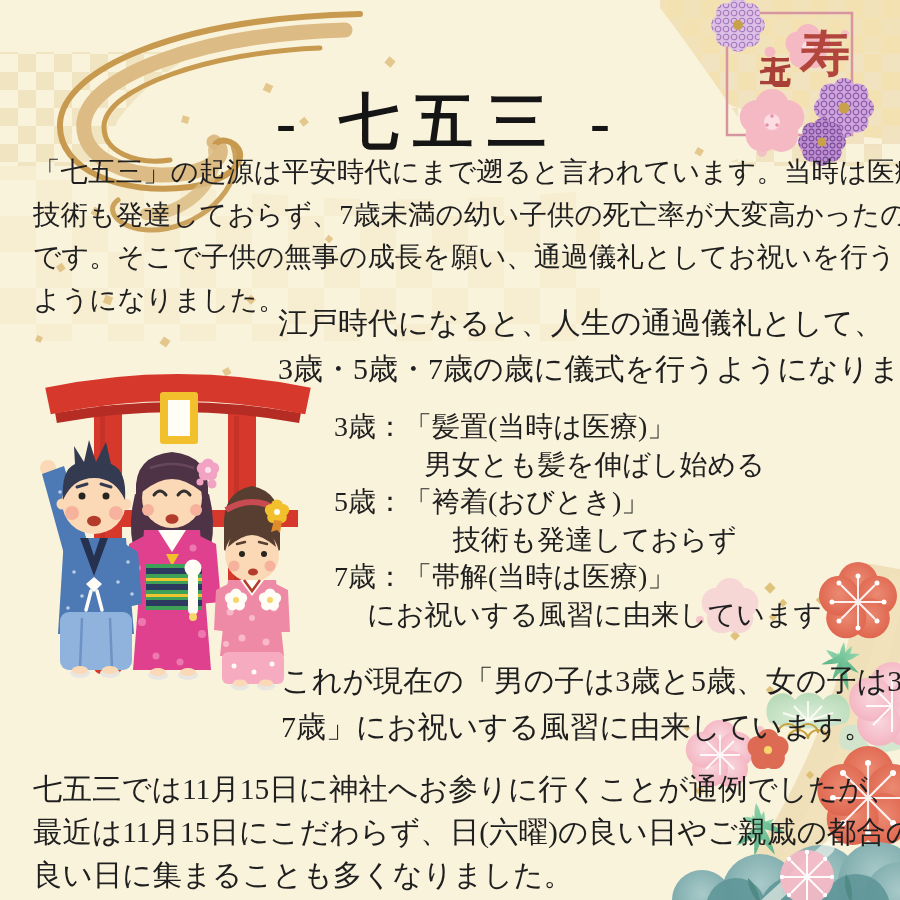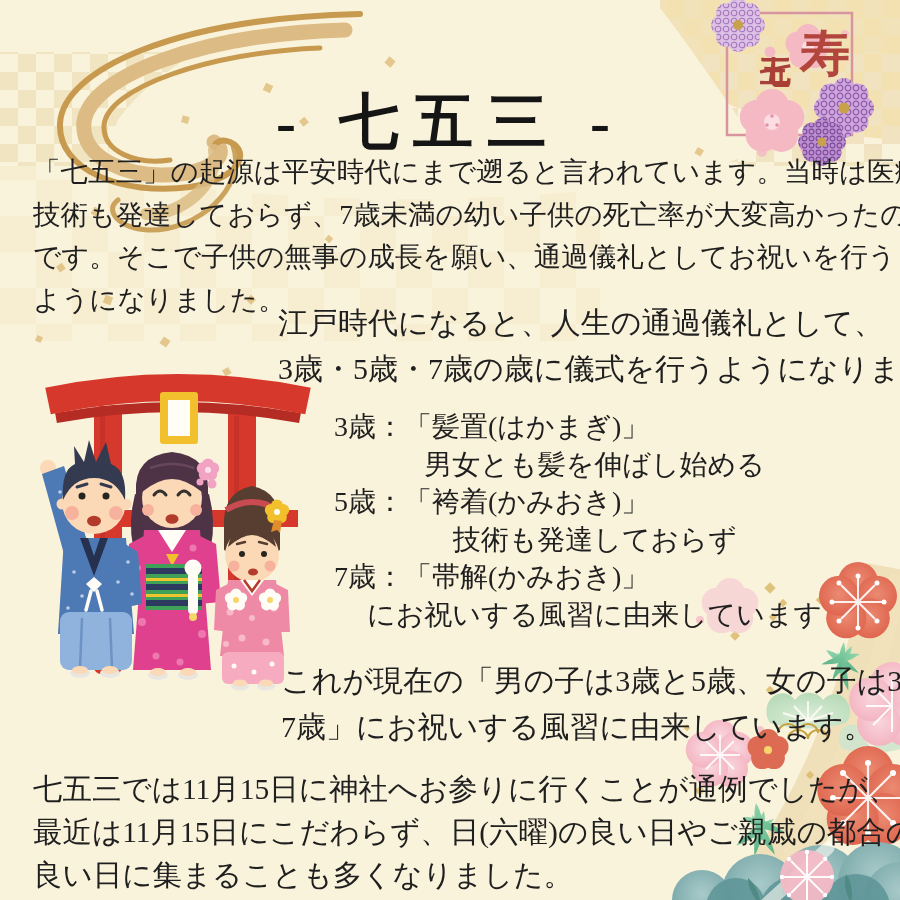--- a/index.html
+++ b/index.html
@@ -537,25 +537,25 @@
     <div class="line">です。そこで子供の無事の成長を願い、通過儀礼としてお祝いを行う</div>
     <div class="line">ようになりました。</div>
   </div>
 
   <div class="txt edo">
     <div class="line">江戸時代になると、人生の通過儀礼として、</div>
     <div class="line">3歳・5歳・7歳の歳に儀式を行うようになります。</div>
   </div>
 
   <div class="txt list">
-    <div class="line">3歳：「髪置(はかまぎ)」</div>
+    <div class="line">3歳：「髪置(当時は医療)」</div>
     <div class="line desc">男女とも髪を伸ばし始める</div>
-    <div class="line">5歳：「袴着(かみおき)」</div>
+    <div class="line">5歳：「袴着(おびとき)」</div>
     <div class="line desc">技術も発達しておらず</div>
-    <div class="line">7歳：「帯解(かみおき)」</div>
+    <div class="line">7歳：「帯解(当時は医療)」</div>
     <div class="line desc">にお祝いする風習に由来しています</div>
   </div>
 
   <div class="txt custom">
     <div class="line">これが現在の「男の子は3歳と5歳、女の子は3歳と</div>
     <div class="line">7歳」にお祝いする風習に由来しています。</div>
   </div>
 
   <div class="txt visit">
     <div class="line">七五三では11月15日に神社へお参りに行くことが通例でしたが、</div>

